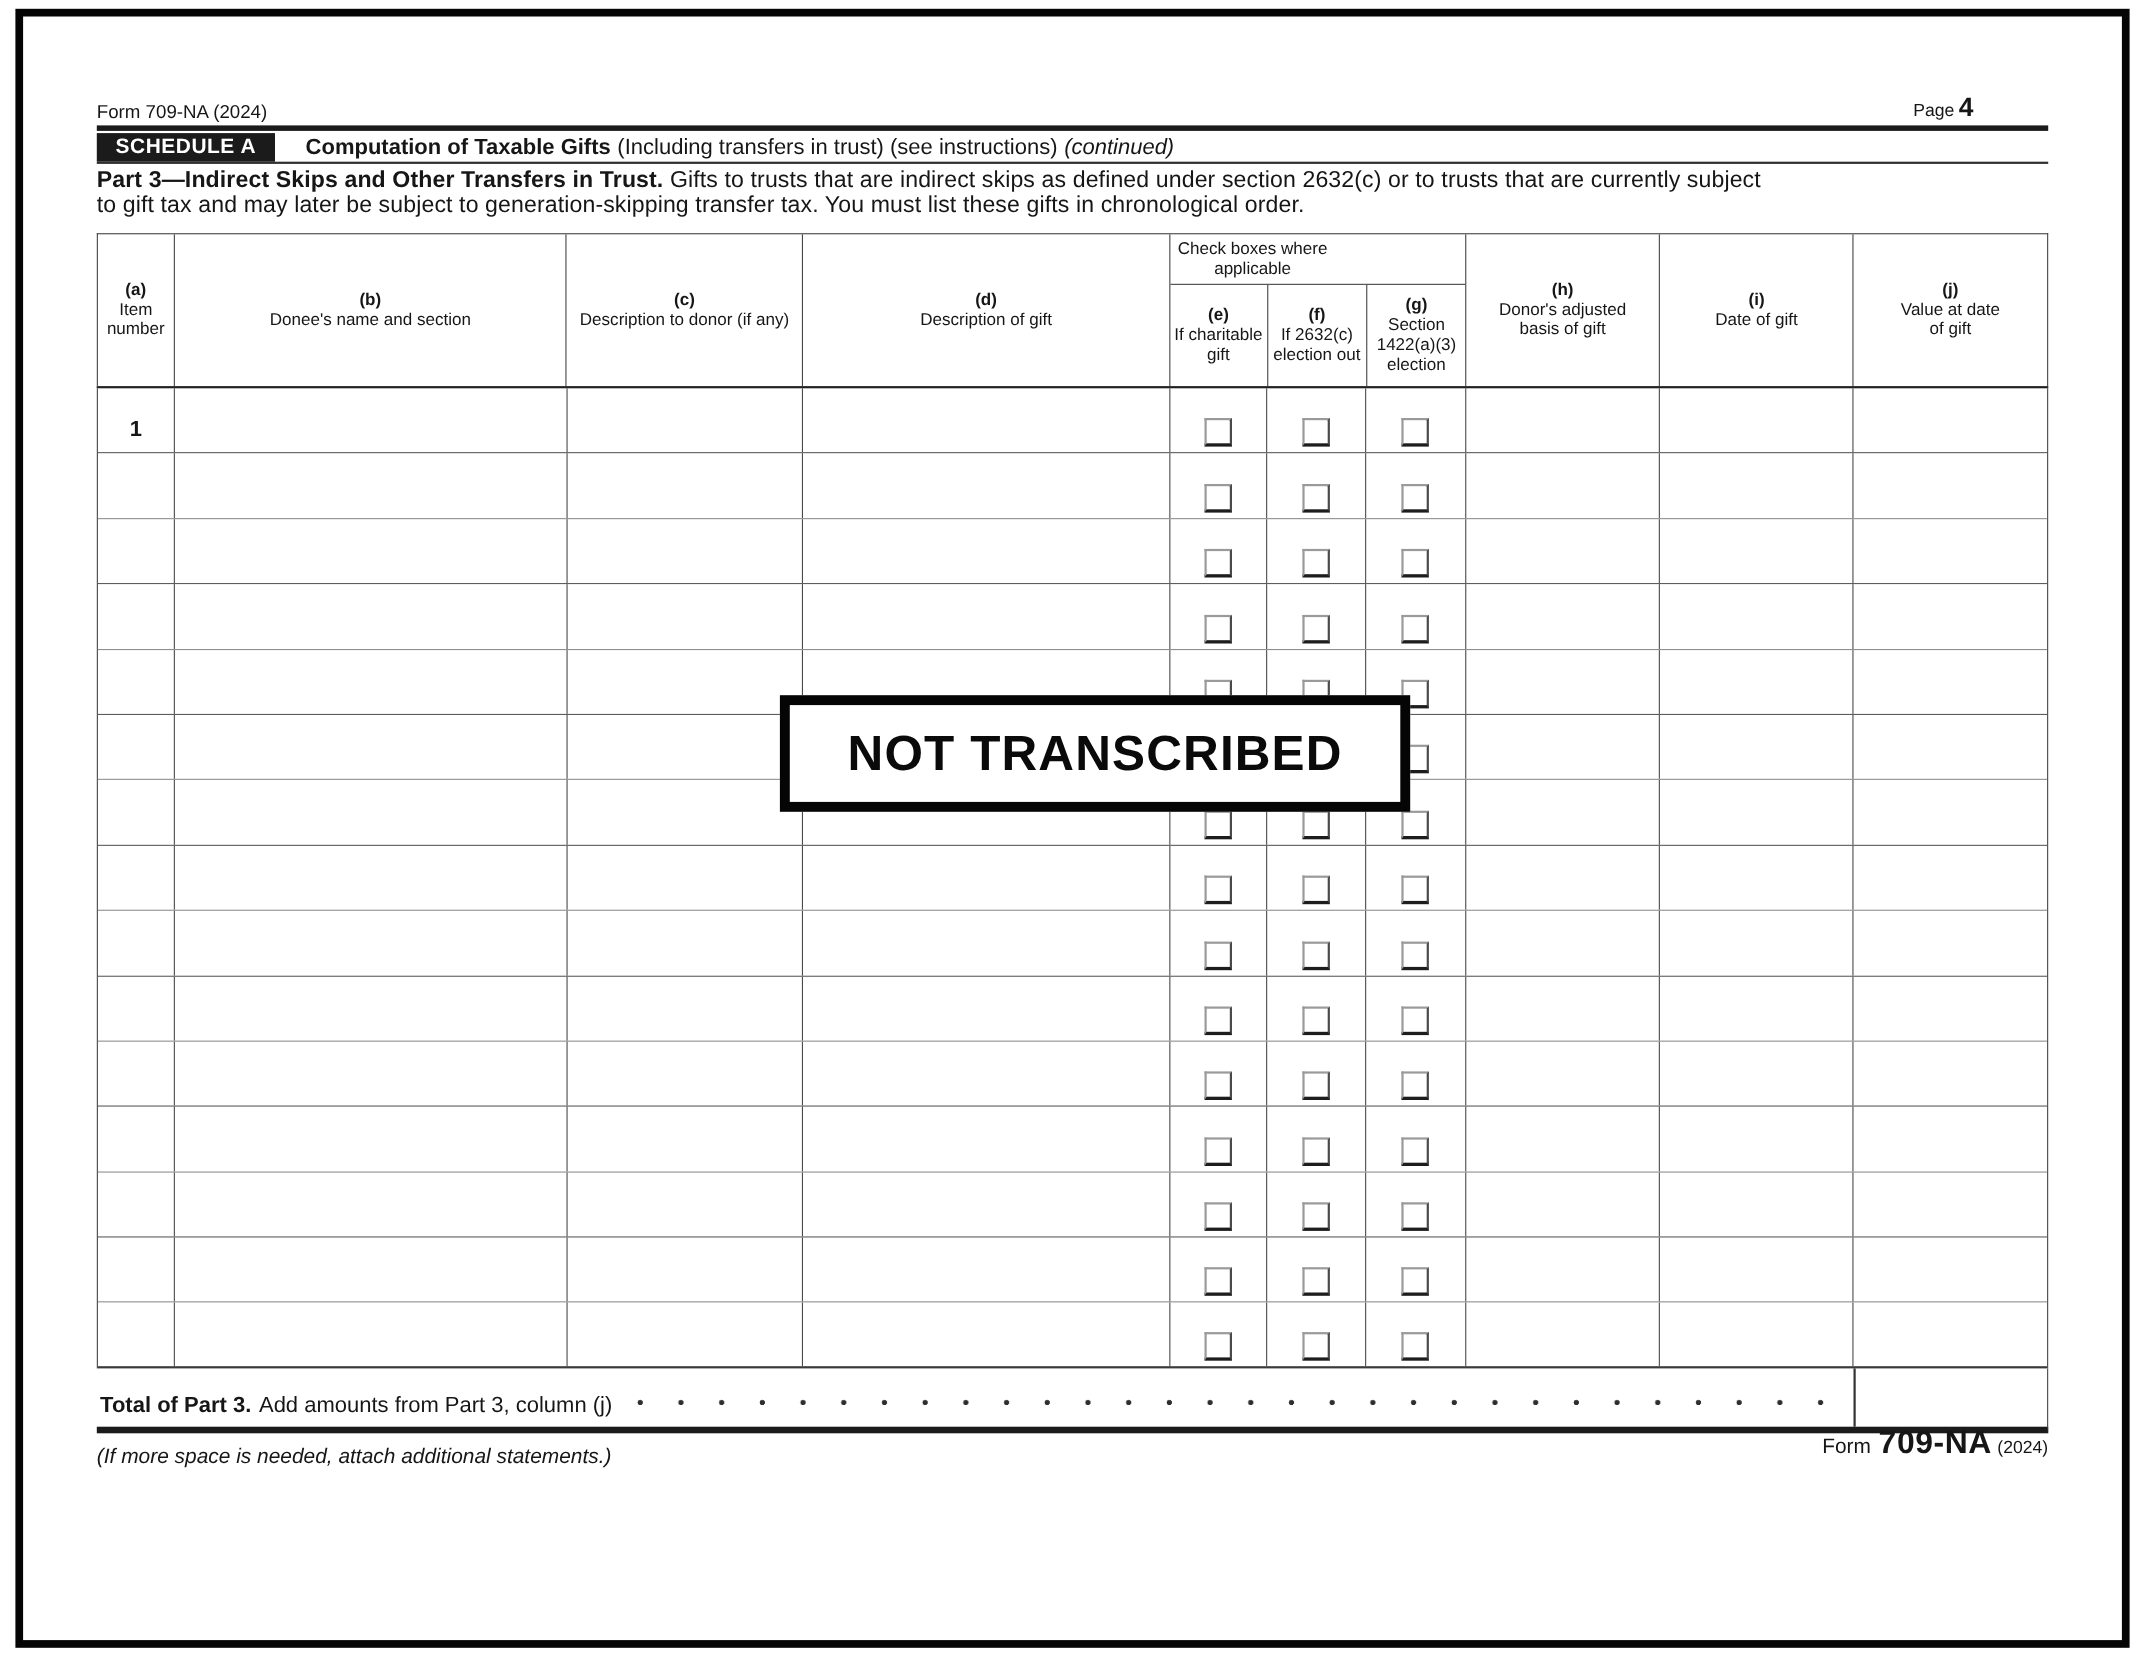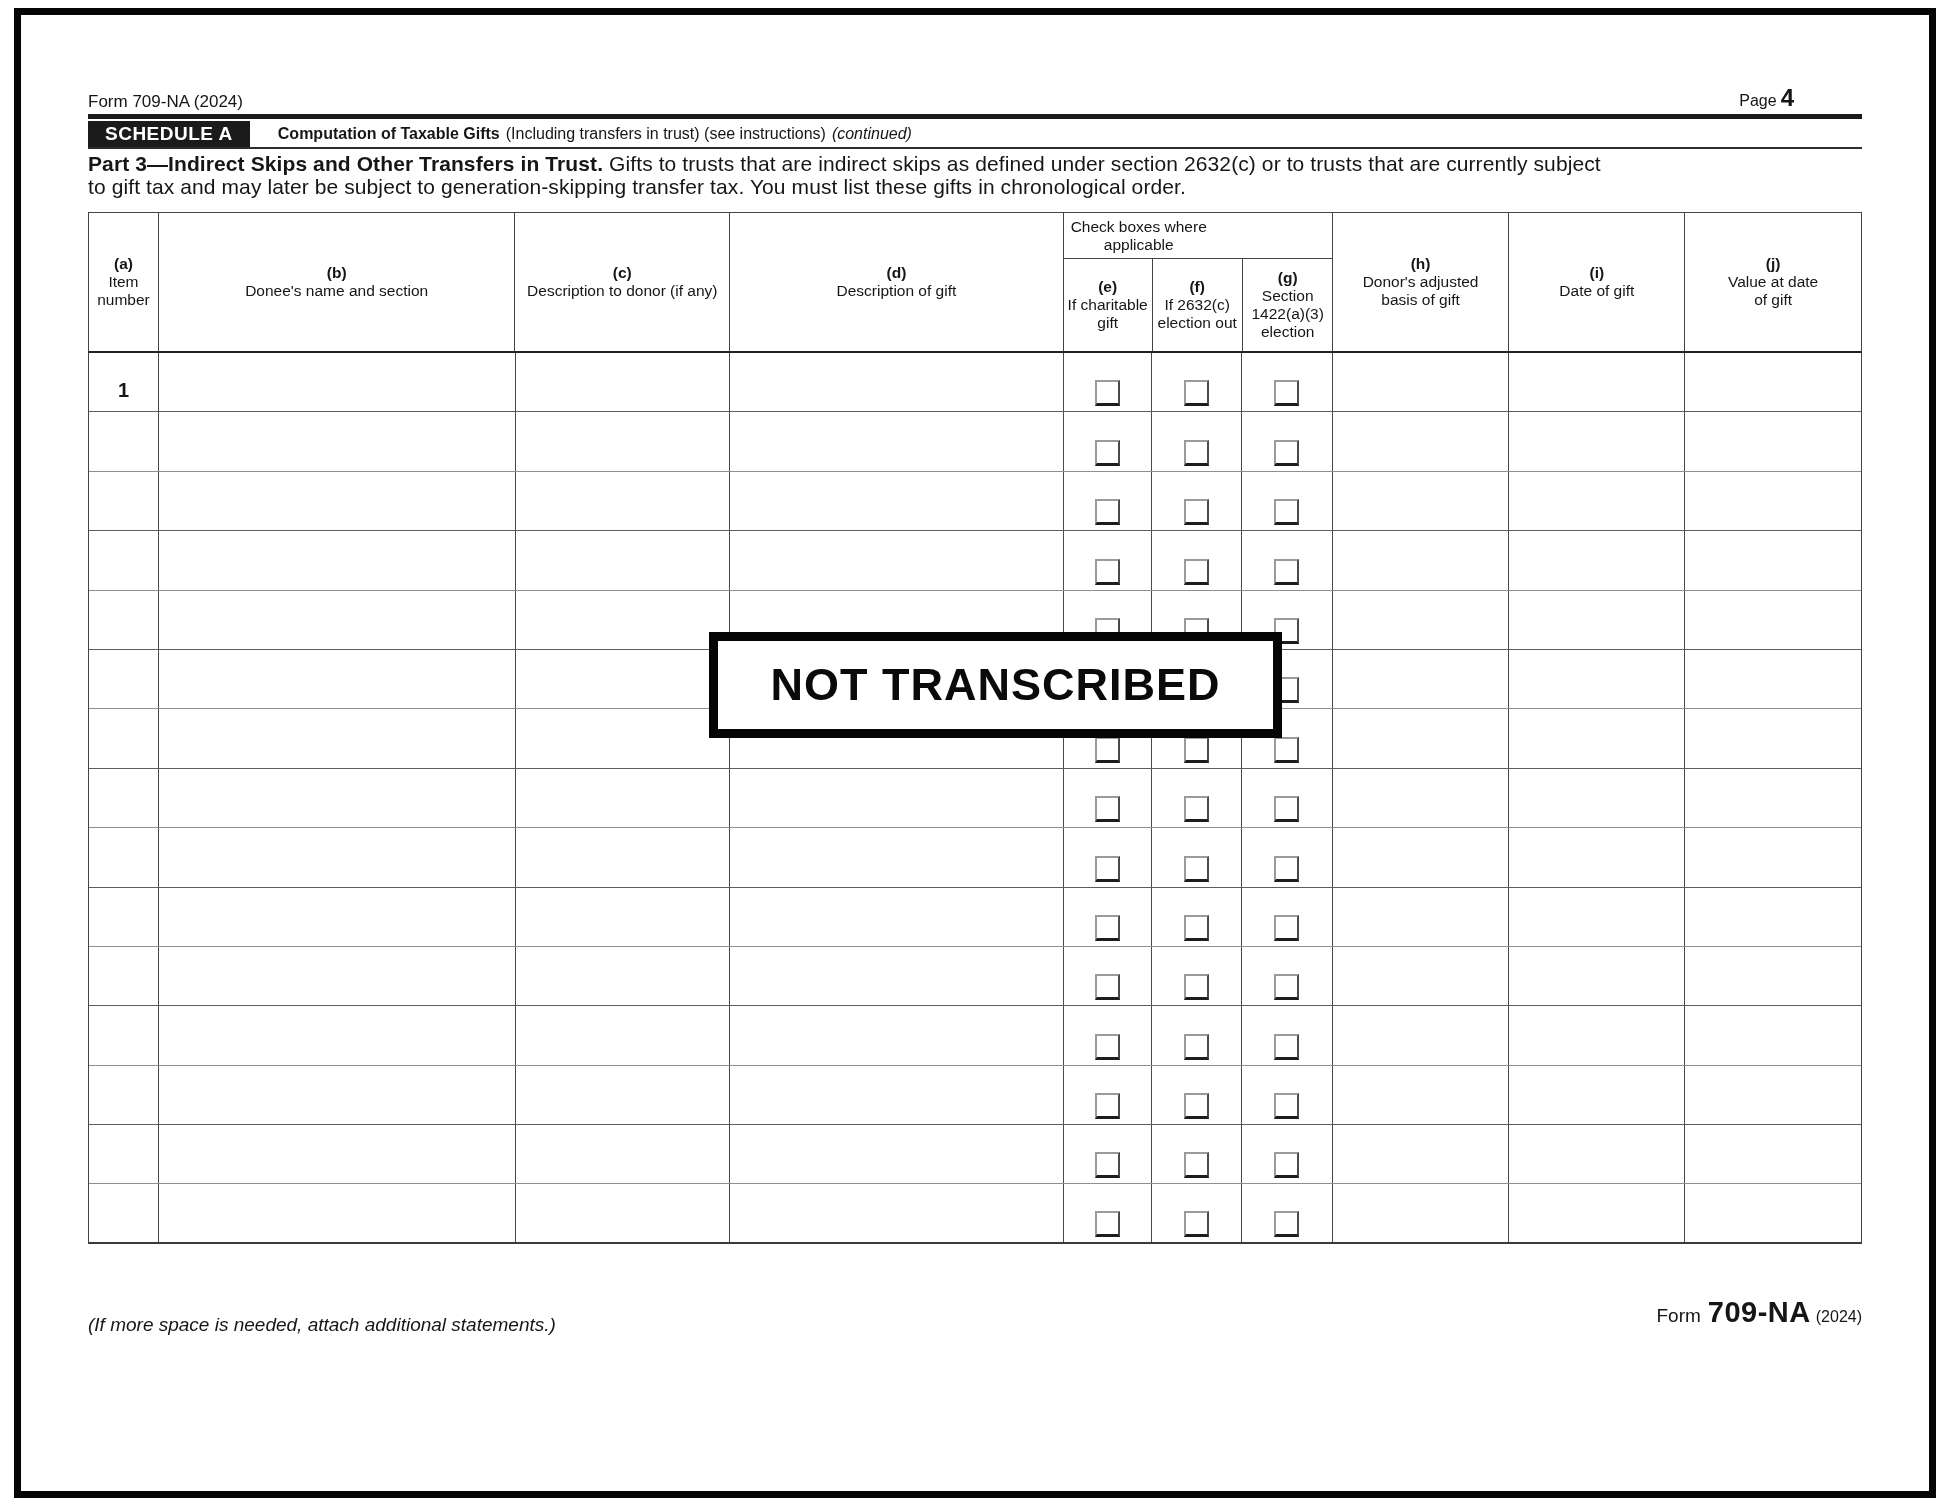--- a/index.html
+++ b/index.html
@@ -21,21 +21,21 @@
   .rule-heavy-top { position: absolute; left: 88px; top: 114px; width: 1774px; height: 5px; background: #1b1b1b; }
 
   .schedule-row {
     position: absolute; left: 88px; top: 121px; width: 1774px; height: 28px;
     border-bottom: 2px solid #2e2e2e; display: flex; align-items: stretch;
   }
   .schedule-badge {
     background: #1b1b1b; color: #ffffff; font-weight: bold; font-size: 19px;
     display: flex; align-items: center; padding: 0 17px; letter-spacing: 0.5px;
   }
-  .schedule-title { display: flex; align-items: center; margin-left: 28px; font-size: 16px; white-space: nowrap; }
+  .schedule-title { display: flex; align-items: center; margin-left: 28px; font-size: 20px; white-space: nowrap; }
   .schedule-title .t-bold { font-weight: bold; }
   .schedule-title .t-reg  { margin-left: 6px; }
   .schedule-title .t-ital { margin-left: 6px; font-style: italic; }
 
   .part3 { position: absolute; left: 88px; top: 152px; width: 1786px; font-size: 21px; line-height: 23px; letter-spacing: 0.1px; }
   .part3 .p3-lead { font-weight: bold; }
   .part3 .p3-rest { margin-left: 6px; }
 
   
   .gift-table { position: absolute; left: 88px; top: 212px; width: 1774px; }
@@ -449,20 +449,28 @@
           <div class="tcell cbcell" style="width: 91px;">
             <div class="checkbox"></div>
           </div>
           <div class="tcell" style="width: 177px;"></div>
           <div class="tcell" style="width: 176px;"></div>
           <div class="tcell" style="width: 177px;"></div>
         </div>
       </div>
   </div>
 
+  <div class="total-row">
+    <div class="total-left">
+      <span class="total-lead">Total of Part 3.</span>
+      <span class="total-text">Add amounts from Part 3, column (j)</span>
+      <span class="dot-leader"></span>
+    </div>
+    <div class="total-amount"></div>
+  </div>
 
   <div class="footnote">(If more space is needed, attach additional statements.)</div>
   <div class="footer-form">
     <span class="f-word">Form</span><span class="f-num">709-NA</span><span class="f-year">(2024)</span>
   </div>
 
   <div class="not-transcribed">NOT TRANSCRIBED</div>
 </div>
 
 </body></html>

